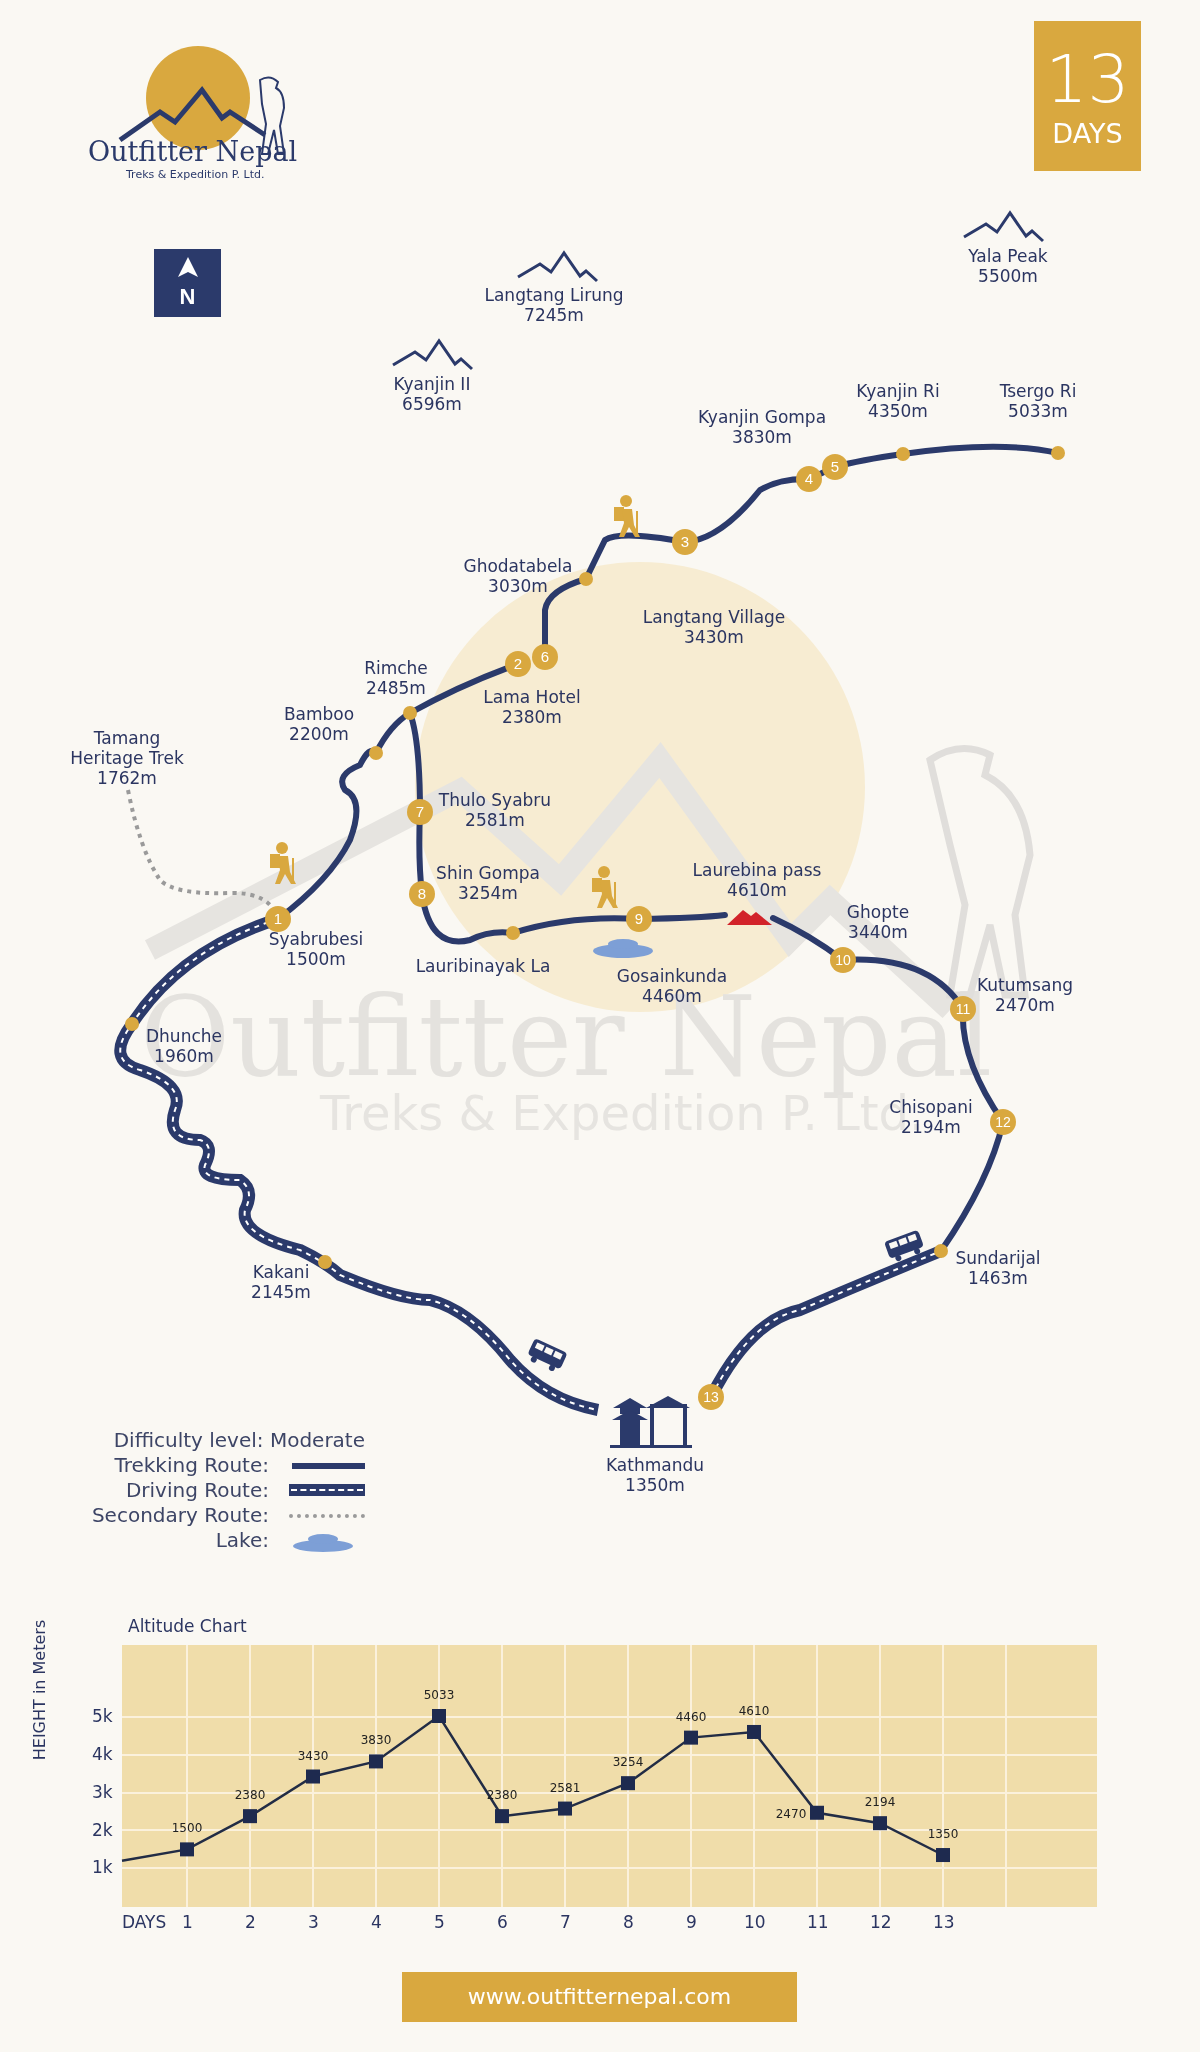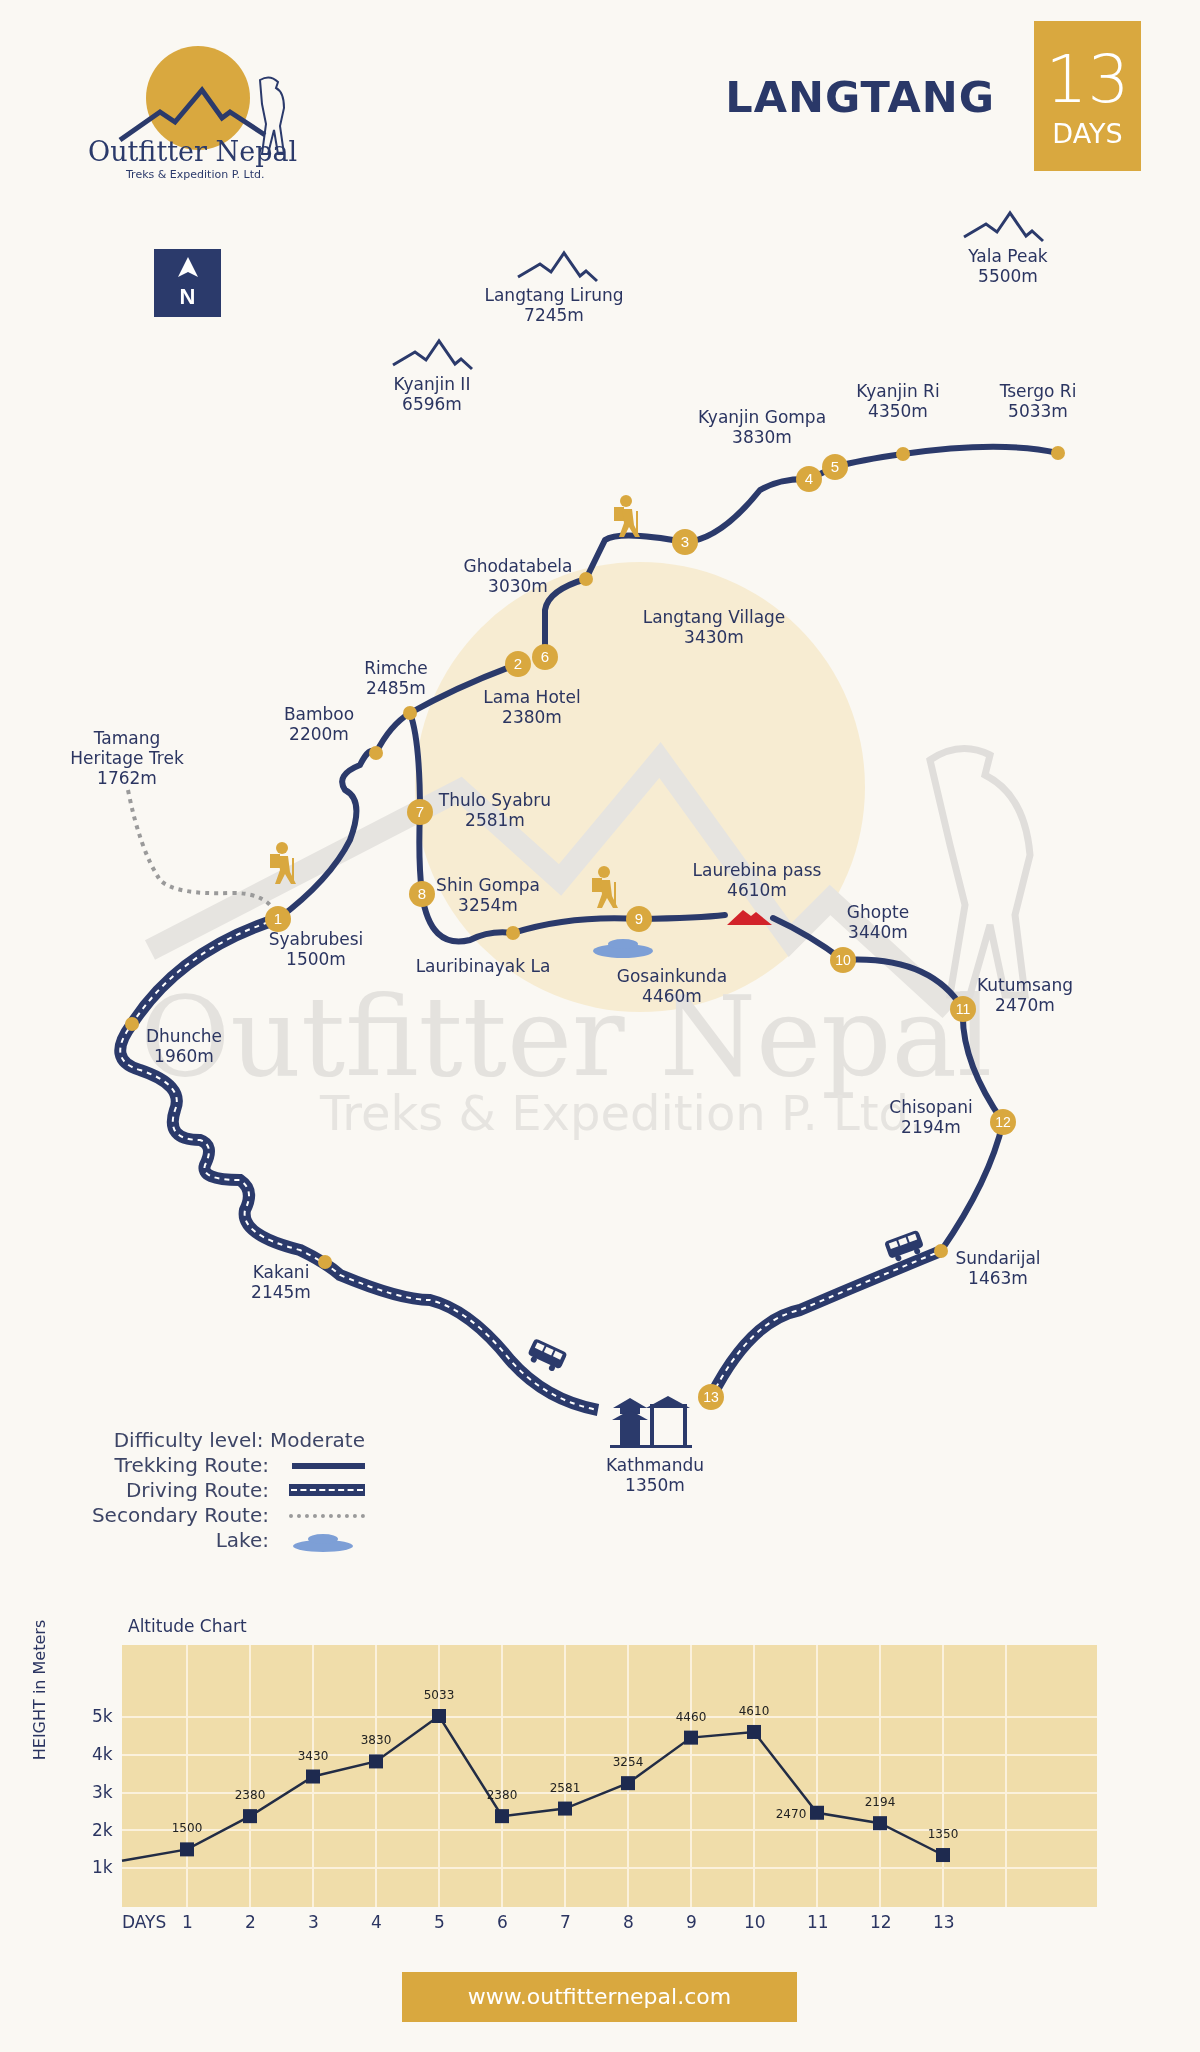--- a/index.html
+++ b/index.html
@@ -27,21 +27,20 @@
   <svg width="230" height="150" viewBox="0 0 230 150">
     <circle cx="118" cy="58" r="52" fill="#d9a83f"></circle>
     <path d="M40 100 L80 72 L95 82 L122 50 L142 78 L150 72 L185 95" fill="none" stroke="#2b3a6b" stroke-width="5"></path>
     <path d="M180 40 q10 -6 18 2 l-2 6 q8 4 8 20 l-4 18 l4 28 h-6 l-4 -24 l-6 24 h-6 l4 -30 l-4 -20 z" fill="none" stroke="#2b3a6b" stroke-width="2"></path>
   </svg>
   <div class="abs" style="left:8px;top:96px;font-family:'DejaVu Serif',serif;font-size:27px;color:#2b3a6b;white-space:nowrap;">Outfitter Nepal</div>
   <div class="abs" style="left:46px;top:128px;font-family:'DejaVu Sans',sans-serif;font-size:11px;color:#2b3a6b;white-space:nowrap;">Treks &amp; Expedition P. Ltd.</div>
 </div>
 
 <div class="title">
-  <div>LANGTANG</div>
 </div>
 
 <div class="days">
   <div class="n">13</div>
   <div class="d">DAYS</div>
 </div>
 
 <div class="north">
   <svg width="24" height="22" viewBox="0 0 24 22" style="margin-top:8px">
       <path d="M12 0 L22 20 L12 15 L2 20 Z" fill="#fff"></path>
@@ -213,21 +212,21 @@
   </div>
 <div class="lbl" style="left:127px;top:728px;">
     <div>Tamang</div>
     <div>Heritage Trek</div>
     <div>1762m</div>
   </div>
 <div class="lbl" style="left:495px;top:790px;">
     <div>Thulo Syabru</div>
     <div>2581m</div>
   </div>
-<div class="lbl" style="left:488px;top:863px;margin-top:12px;">
+<div class="lbl" style="left:488px;top:863px;">
     <div>Shin Gompa</div>
     <div>3254m</div>
   </div>
 <div class="lbl" style="left:483px;top:956px;">
     <div>Lauribinayak La</div>
   </div>
 <div class="lbl" style="left:672px;top:966px;">
     <div>Gosainkunda</div>
     <div>4460m</div>
   </div>

